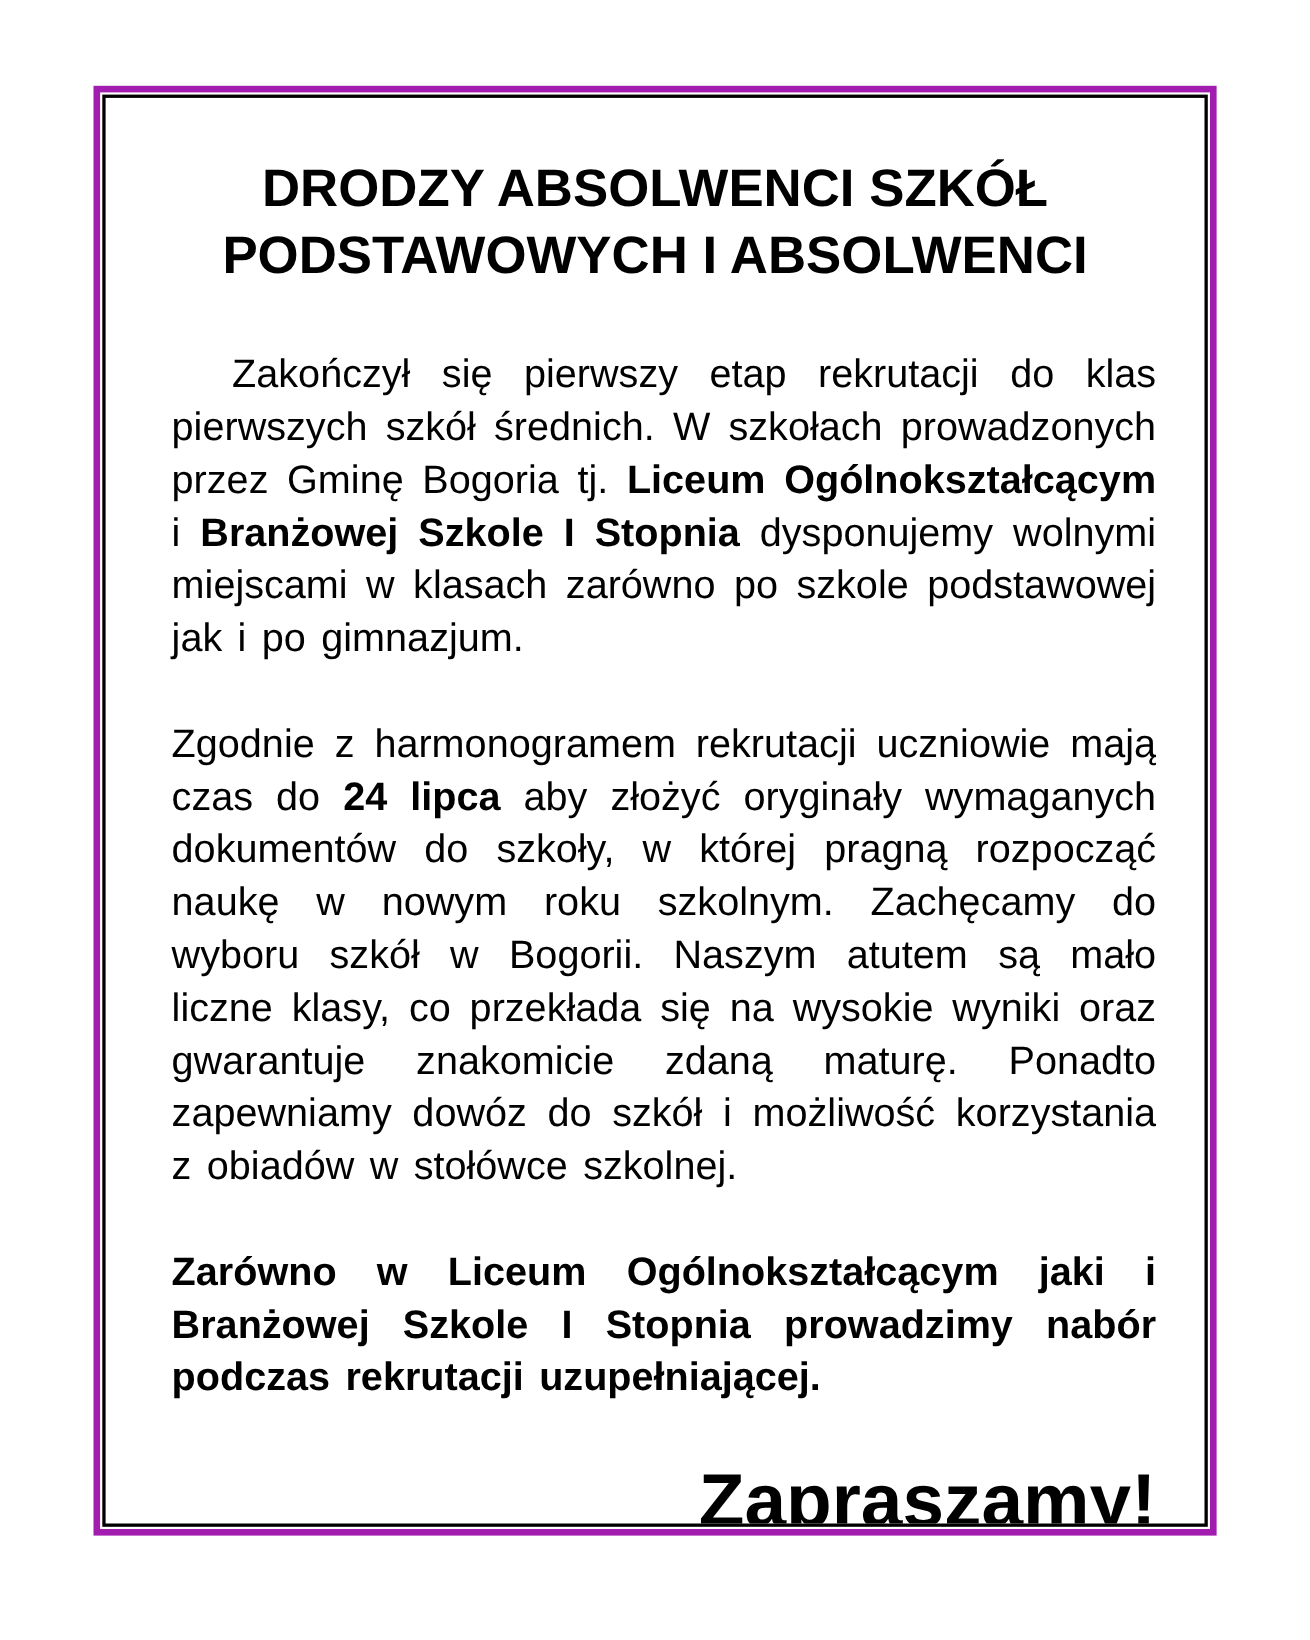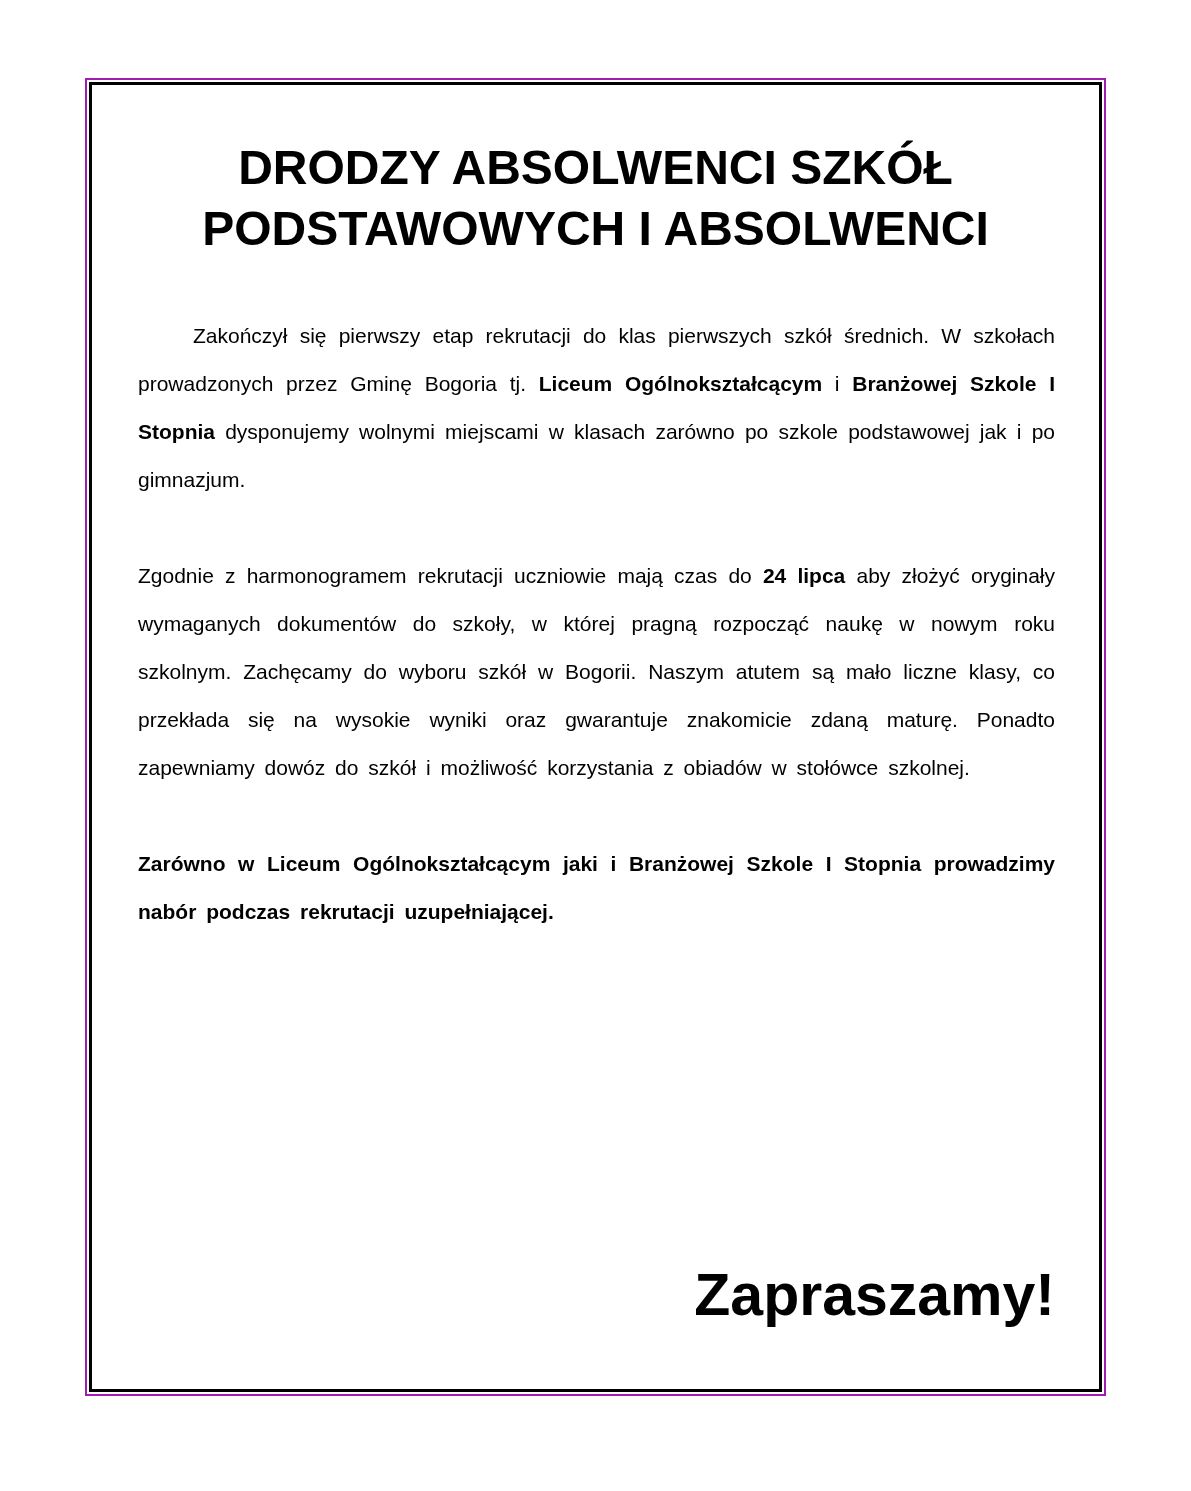--- a/index.html
+++ b/index.html
@@ -16,21 +16,21 @@
     font-family: "Liberation Sans", "DejaVu Sans", sans-serif;
     overflow: hidden;
   }
   
   .frame-outer {
     position: absolute;
     left: 85px;
     top: 78px;
     width: 1021px;
     height: 1318px;
-    border: 2px solid #a21caf;
+    border: 6px solid #a21caf;
     box-sizing: border-box;
   }
   .frame-inner {
     position: absolute;
     inset: 2px;
     border: 3px solid #000000;
     box-sizing: border-box;
     padding: 52px 44px 58px 44px;
     display: flex;
     flex-direction: column;
@@ -39,31 +39,31 @@
   .title {
     margin: 0 0 52px 0;
     font-size: 48px;
     font-weight: bold;
     line-height: 1.28;
     text-align: center;
     letter-spacing: 0;
   }
   .title-line { display: block; }
   .body-text {
-    margin: 0 0 48px 2px;
-    font-size: 21px;
+    margin: 0 0 48px 16px;
+    font-size: 36px;
     line-height: 48px;
     text-align: justify;
     word-spacing: 4px;
   }
   .first-indent { text-indent: 55px; }
   .bold { font-weight: bold; }
   .closing {
     margin-top: auto;
-    font-size: 59px;
+    font-size: 68px;
     font-weight: bold;
     line-height: 1.2;
     text-align: right;
   }
 </style>
 </head>
 <body>
 
 <div class="page">
   <div class="frame-outer">

